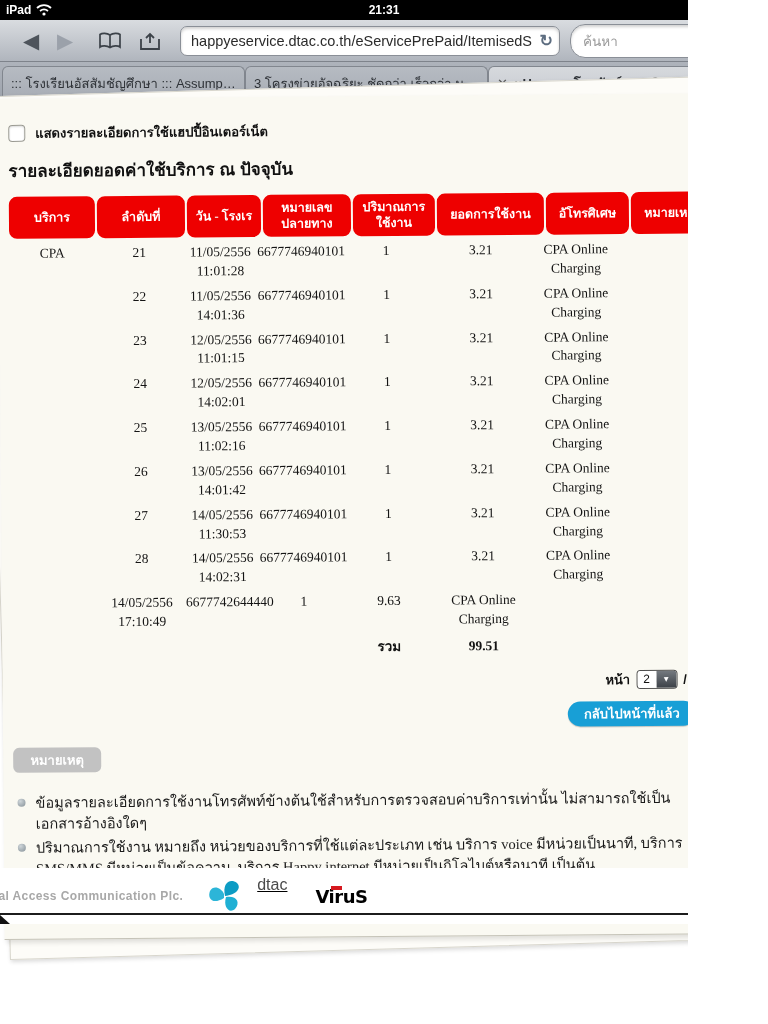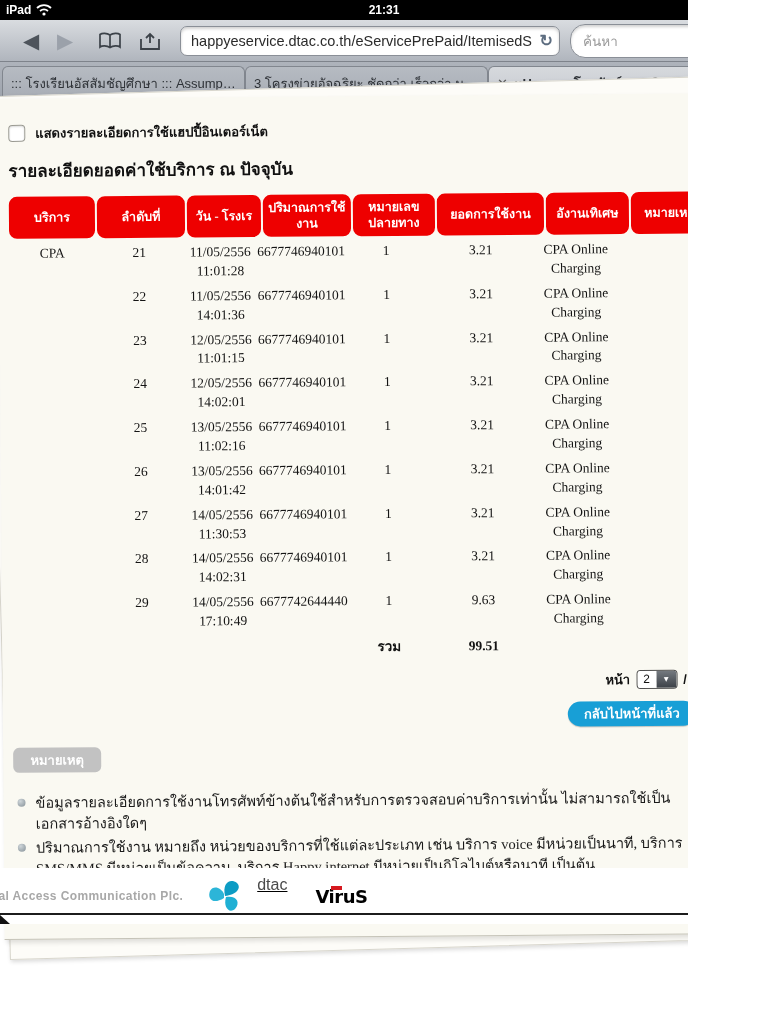--- a/index.html
+++ b/index.html
@@ -184,24 +184,24 @@
         <div class="chk-label">แสดงรายละเอียดการใช้แฮปปี้อินเตอร์เน็ต</div>
       </div>
 
       <div class="page-title">รายละเอียดยอดค่าใช้บริการ ณ ปัจจุบัน</div>
 
       <div class="tbl">
         <div class="grid8 thead">
             <div class="th">บริการ</div>
             <div class="th">ลำดับที่</div>
             <div class="th">วัน - โรงเร</div>
+            <div class="th">หมายเลขปลายทาง</div>
             <div class="th">ปริมาณการใช้งาน</div>
-            <div class="th">หมายเลขปลายทาง</div>
             <div class="th">ยอดการใช้งาน</div>
-            <div class="th">อังานเทิเศษ</div>
+            <div class="th">อัโทรศิเศษ</div>
             <div class="th">หมายเหตุ</div>
           </div>
         <div>
             <div class="grid8 trow">
               <div class="td" style="white-space: pre-line;">CPA</div>
               <div class="td" style="white-space: pre-line;">21</div>
               <div class="td" style="white-space: pre-line;">11/05/2556
 11:01:28</div>
               <div class="td" style="white-space: pre-line;">6677746940101</div>
               <div class="td" style="white-space: pre-line;">1</div>
@@ -281,21 +281,20 @@
               <div class="td" style="white-space: pre-line;">14/05/2556
 14:02:31</div>
               <div class="td" style="white-space: pre-line;">6677746940101</div>
               <div class="td" style="white-space: pre-line;">1</div>
               <div class="td" style="white-space: pre-line;">3.21</div>
               <div class="td" style="white-space: pre-line;">CPA Online Charging</div>
               <div class="td" style="white-space: pre-line;"></div>
             </div>
             <div class="grid8 trow">
               <div class="td" style="white-space: pre-line;"></div>
-              <div class="td" style="white-space: pre-line;">29</div>
               <div class="td" style="white-space: pre-line;">14/05/2556
 17:10:49</div>
               <div class="td" style="white-space: pre-line;">6677742644440</div>
               <div class="td" style="white-space: pre-line;">1</div>
               <div class="td" style="white-space: pre-line;">9.63</div>
               <div class="td" style="white-space: pre-line;">CPA Online Charging</div>
               <div class="td" style="white-space: pre-line;"></div>
             </div>
           </div>
         <div class="grid8 total-row">

